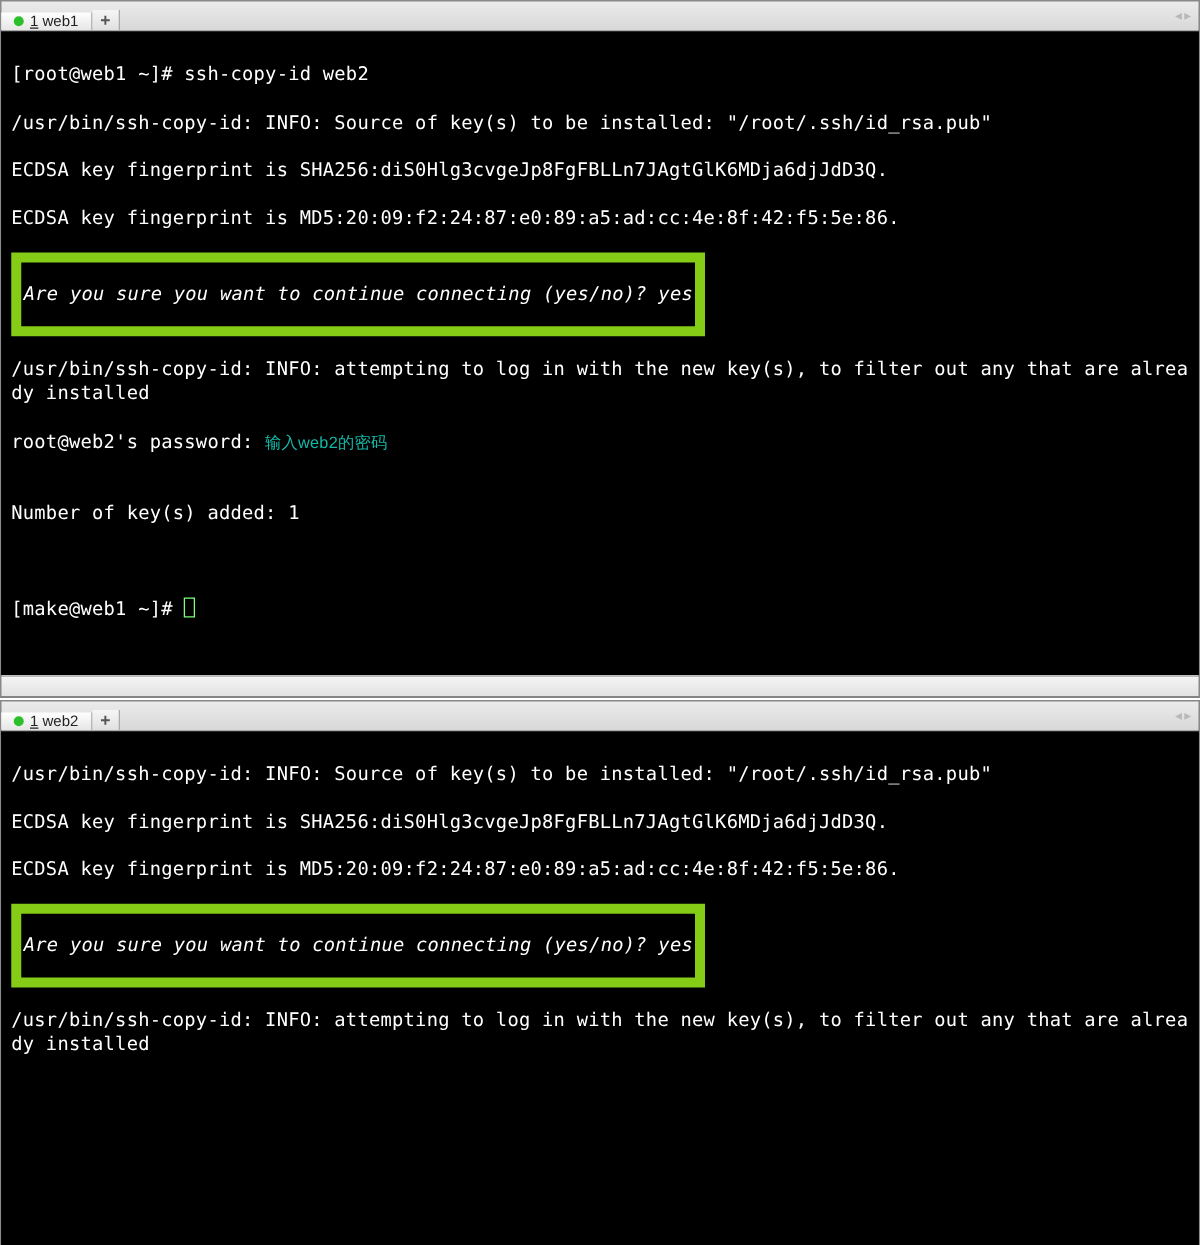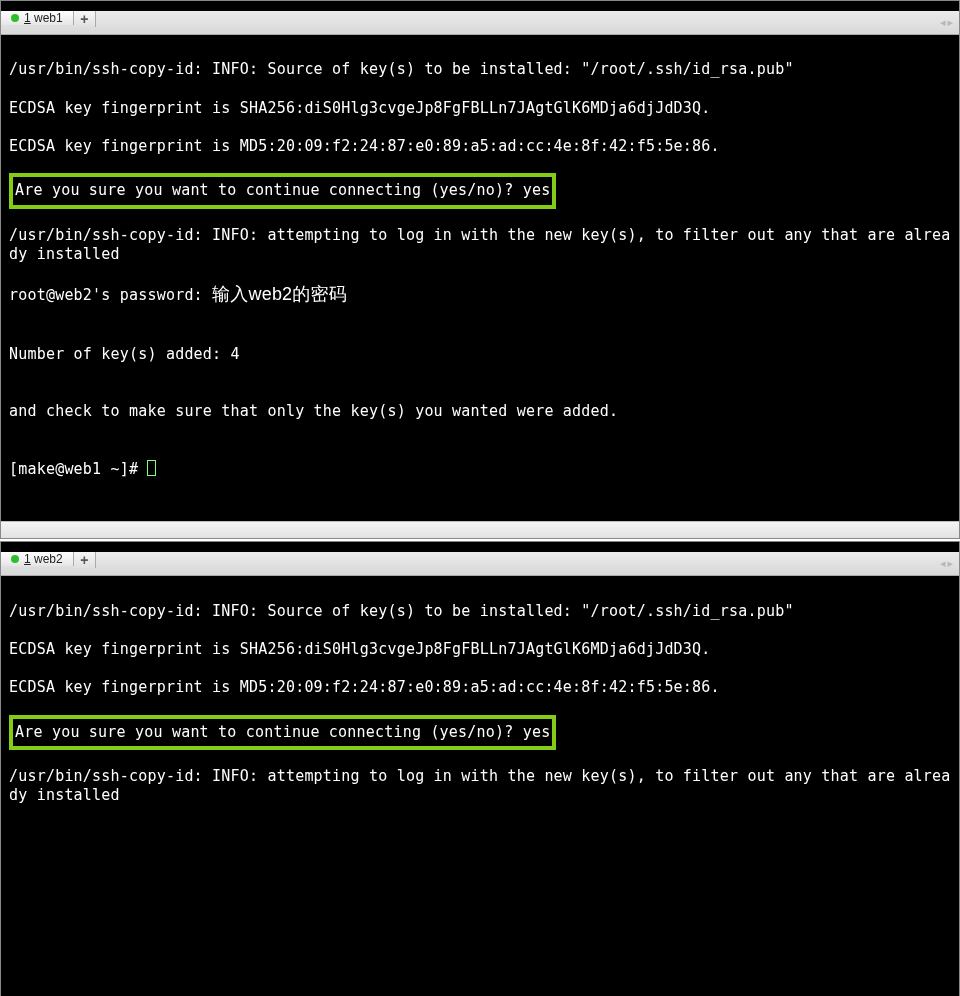--- a/index.html
+++ b/index.html
@@ -12,23 +12,22 @@
   .pane {
     border: 1px solid #888;
     background: #000;
     margin-bottom: 2px;
   }
   .tab-bar {
     background: linear-gradient(#ebebeb, #d8d8d8);
     border-bottom: 1px solid #aaa;
     height: 24px;
     display: flex;
-    align-items: flex-start;
+    align-items: flex-end;
     position: relative;
-    margin-top: 10px;
   }
   .tab {
     display: flex;
     align-items: center;
     gap: 5px;
     padding: 0 10px;
     background: linear-gradient(#fefefe, #e6e6e6);
     border-right: 1px solid #aaa;
     font-family: sans-serif;
     font-size: 12px;
@@ -73,28 +72,29 @@
     line-height: 1.28;
     letter-spacing: 0.2px;
     font-size: 15px;
     overflow: hidden;
   }
   .pane1 .term { min-height: 466px; }
   .pane2 .term { min-height: 454px; }
   .line { white-space: pre-wrap; word-break: break-all; }
   .highlight-line {
     display: inline-block;
-    border: 4px solid #84cc16;
-    padding: 4px 2px;
+    border: 8px solid #84cc16;
+    padding: 16px 2px;
     margin: -2px 0;
+    font-style: italic;
   }
   .ann-red {
-    color: #ffffff;
+    color: #14b8a6;
     font-family: "Microsoft YaHei", SimSun, sans-serif;
-    font-size: 18px;
+    font-size: 13px;
   }
   .cursor-empty {
     display: inline-block;
     width: 9px; height: 16px;
     border: 1px solid #7fff7f;
     vertical-align: -2px;
   }
   .status-bar {
     height: 17px;
     background: linear-gradient(#f4f4f4, #e2e2e2);
@@ -110,30 +110,30 @@
       <span class="tab-dot"></span>
       <span class="tab-label"><span class="u">1</span> <span>web1</span></span>
     </div>
     <div class="tab-plus">+</div>
     <div class="tab-arrows">
       <span>◂</span>
         <span>▸</span>
     </div>
   </div>
   <div class="term">
+<div class="line">[root@web1 ~]# ssh-copy-id web2</div>
 <div class="line">/usr/bin/ssh-copy-id: INFO: Source of key(s) to be installed: "/root/.ssh/id_rsa.pub"</div>
 <div class="line">ECDSA key fingerprint is SHA256:diS0Hlg3cvgeJp8FgFBLLn7JAgtGlK6MDja6djJdD3Q.</div>
 <div class="line">ECDSA key fingerprint is MD5:20:09:f2:24:87:e0:89:a5:ad:cc:4e:8f:42:f5:5e:86.</div>
 <div class="line"><span class="highlight-line">Are you sure you want to continue connecting (yes/no)? yes</span></div>
 <div class="line">/usr/bin/ssh-copy-id: INFO: attempting to log in with the new key(s), to filter out any that are already installed</div>
 <div class="line"><span>root@web2's password: </span><span class="ann-red">输入web2的密码</span></div>
 <div class="line"></div>
-<div class="line">Number of key(s) added: 4</div>
+<div class="line">Number of key(s) added: 1</div>
 <div class="line"></div>
-<div class="line">and check to make sure that only the key(s) you wanted were added.</div>
 <div class="line"></div>
 <div class="line"><span>[make@web1 ~]# </span><span class="cursor-empty"></span></div>
   </div>
   <div class="status-bar"></div>
 </div>
 
 <div class="pane pane2">
   <div class="tab-bar">
     <div class="tab">
       <span class="tab-dot"></span>

